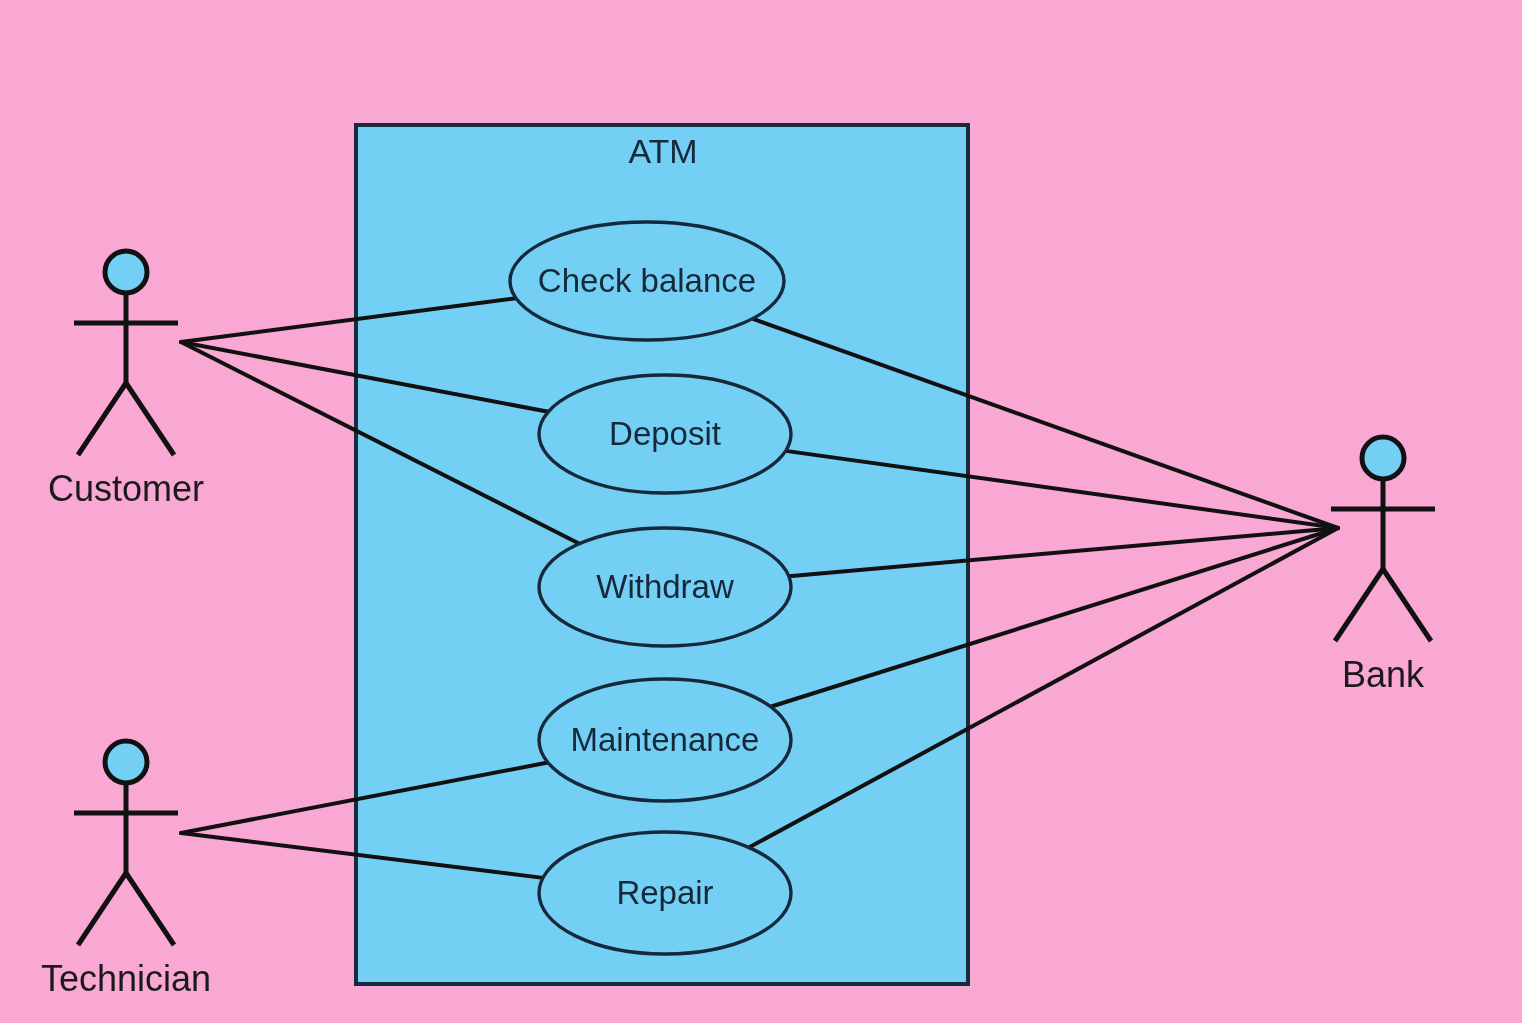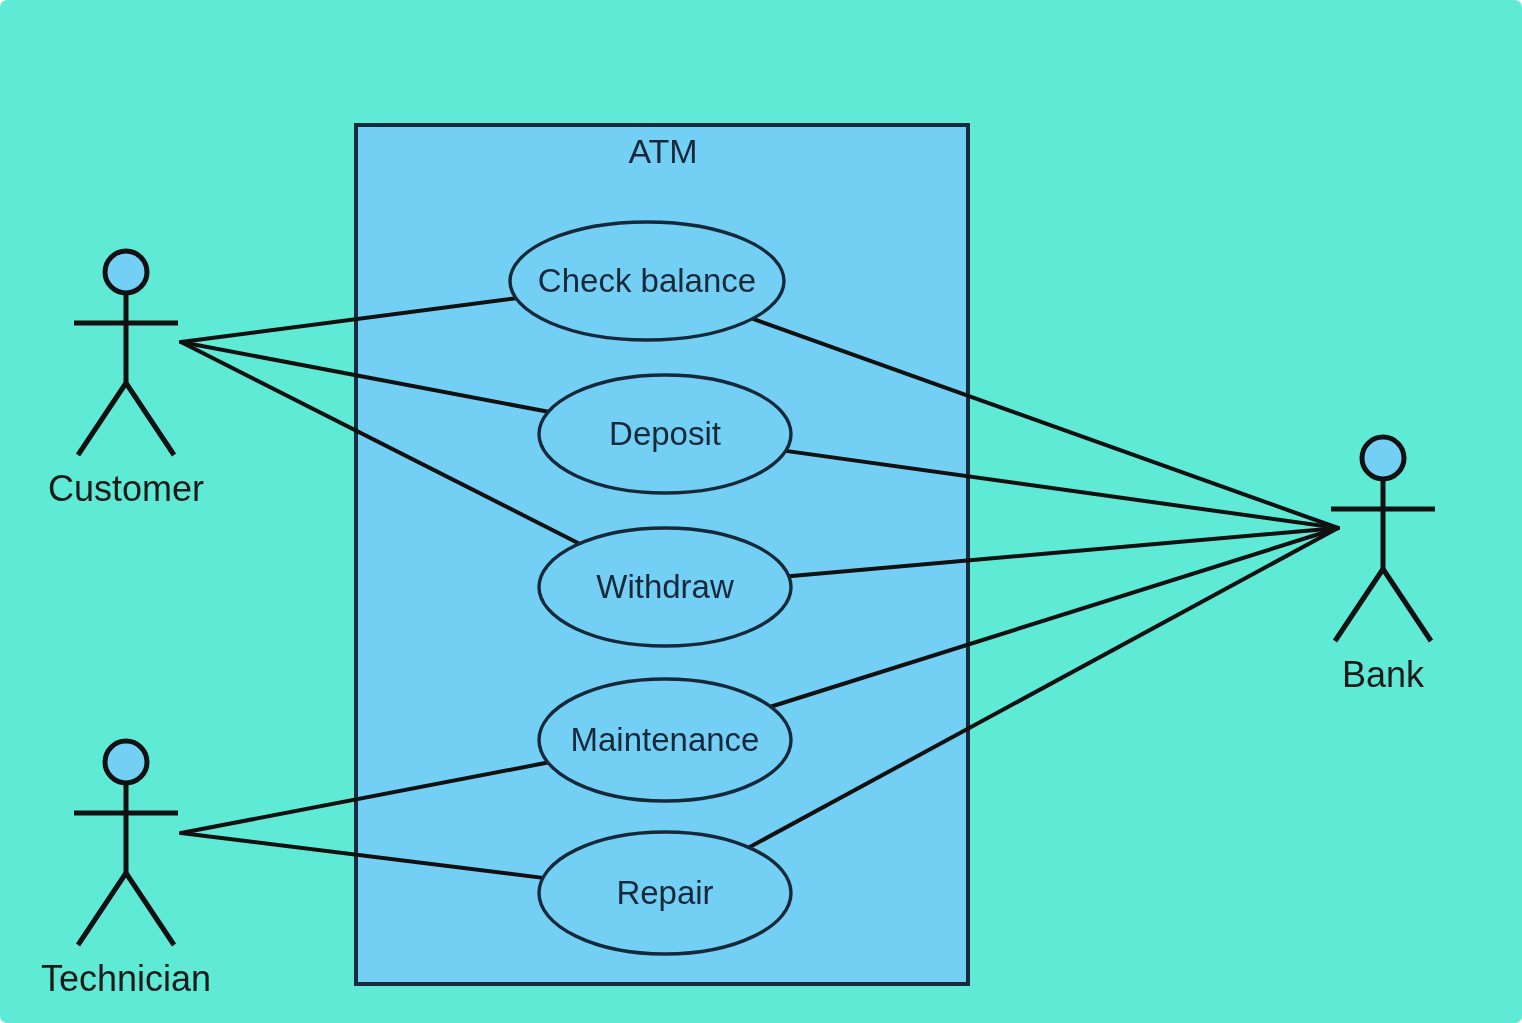--- a/index.html
+++ b/index.html
@@ -10,22 +10,21 @@
   body {
     width: 1522px;
     height: 1023px;
     font-family: "Liberation Sans", sans-serif;
     overflow: hidden;
   }
   #diagram-root {
     position: relative;
     width: 1522px;
     height: 1023px;
-    background: #5eead4;
-    border-radius: 7px;
+    background: #f9a8d4;
   }
   svg#uml-canvas {
     display: block;
     width: 1522px;
     height: 1023px;
   }
   .system-box {
     fill: #74CFF5;
     stroke: #162b3d;
     stroke-width: 4;

